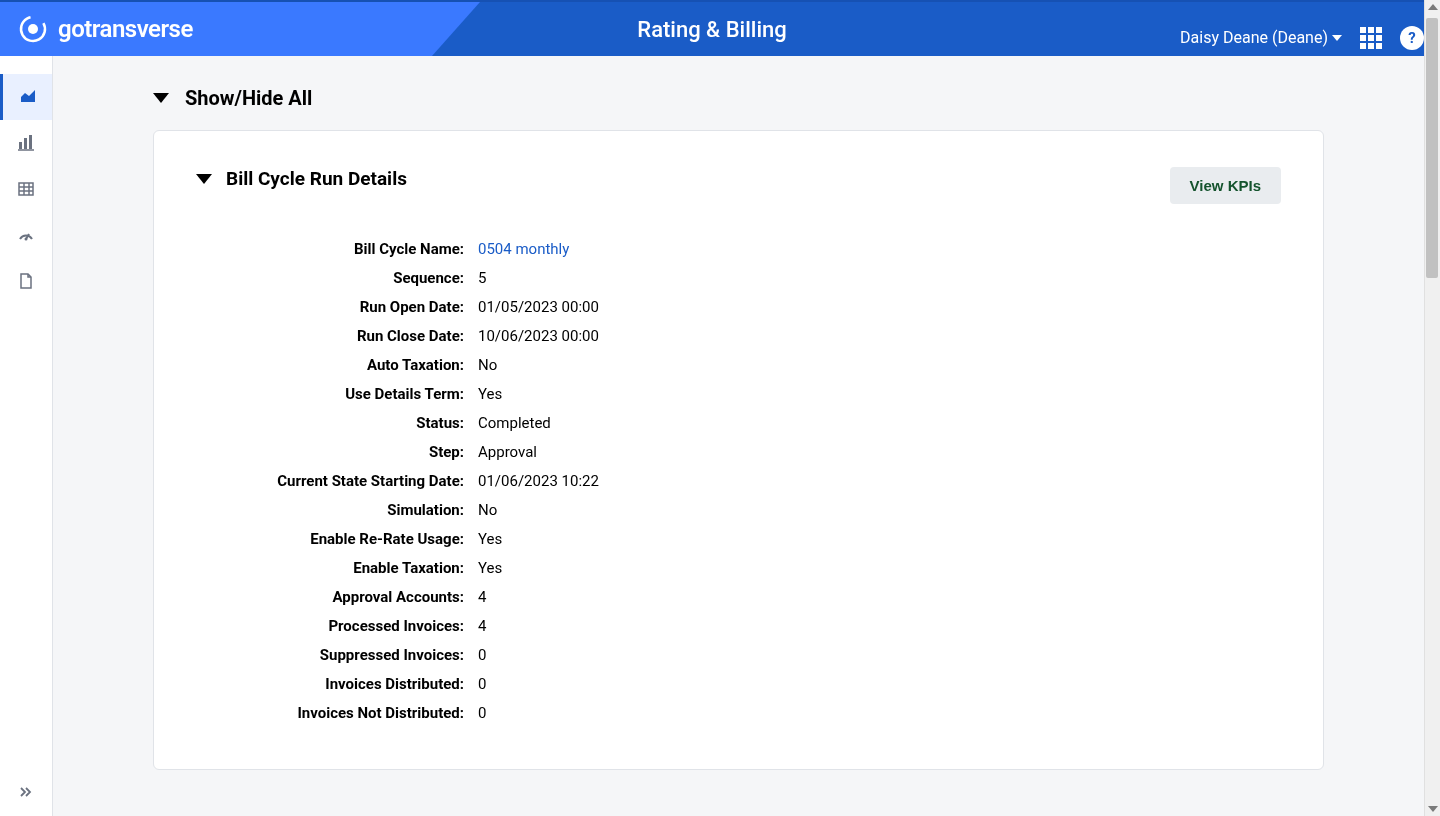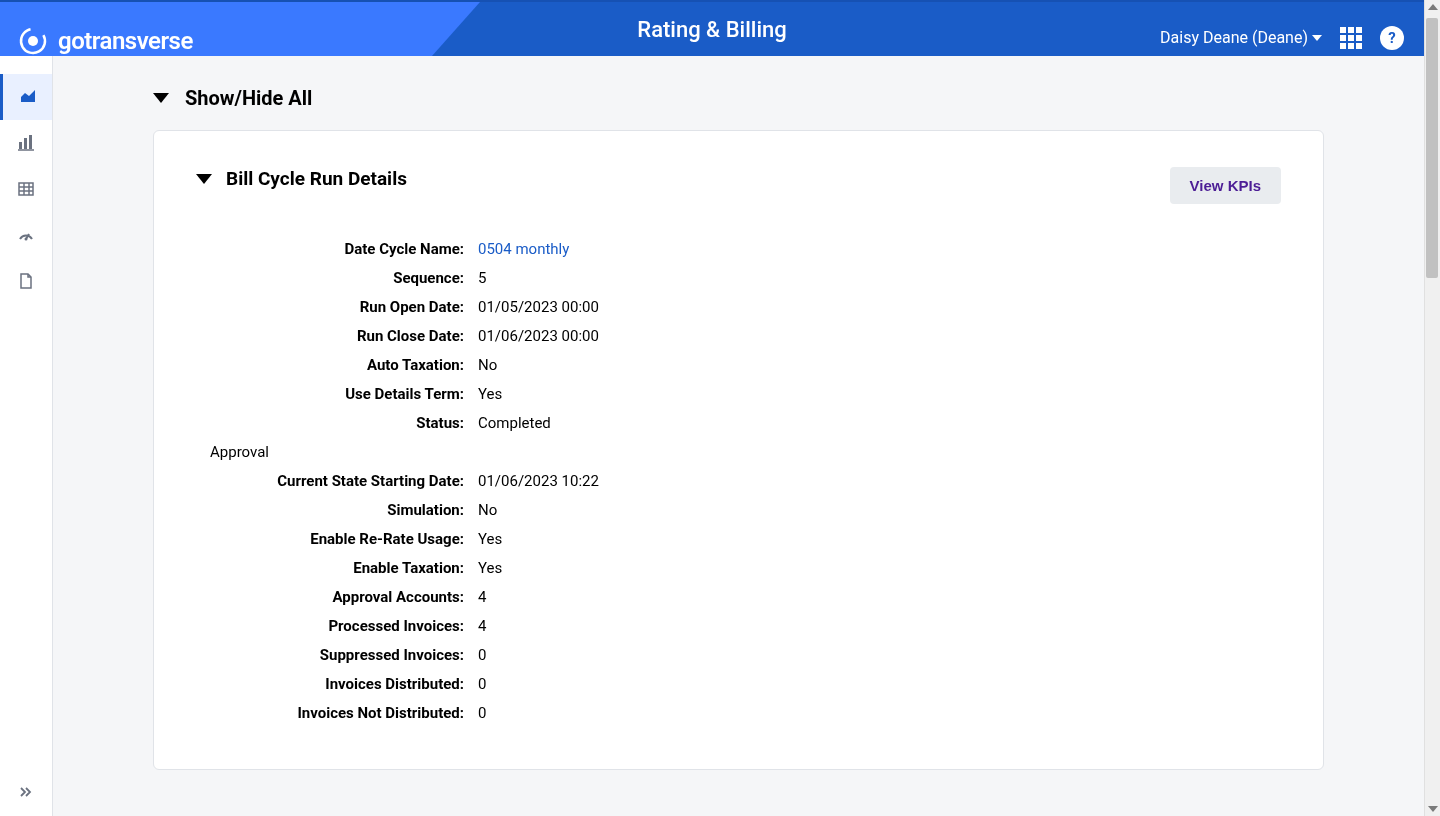--- a/index.html
+++ b/index.html
@@ -21,21 +21,21 @@
       height: 56px;
       background: #1a5cc7;
       display: flex;
       align-items: center;
       position: relative;
       color: #fff;
       border-top: 2px solid #1651b3;
     }
     .header-left {
       display: flex;
-      align-items: flex-end;
+      align-items: center;
       padding-left: 18px;
       height: 100%;
       position: relative;
       z-index: 2;
     }
     .header-slash {
       position: absolute;
       left: 0;
       top: 0;
       width: 480px;
@@ -67,21 +67,20 @@
       transform: translateX(-50%);
       font-size: 22px;
       font-weight: 500;
       color: #fff;
     }
     .header-right {
       margin-left: auto;
       display: flex;
       align-items: center;
       gap: 18px;
-      padding-right: 20px;
       z-index: 2;
       margin-top: 17px;
     }
     .user-menu {
       font-size: 16px;
       display: flex;
       align-items: center;
       gap: 4px;
       cursor: pointer;
     }
@@ -191,21 +190,21 @@
       font-weight: 700;
       color: #000;
     }
     .kpi-button {
       background: #e9ecef;
       border: none;
       border-radius: 4px;
       padding: 10px 20px;
       font-size: 15px;
       font-weight: 600;
-      color: #4c1d95;
+      color: #14532d;
       cursor: pointer;
     }
     .details-grid {
       display: flex;
       flex-direction: column;
       gap: 11px;
     }
     .detail-row {
       display: flex;
       align-items: baseline;
@@ -344,48 +343,49 @@
         <div class="card-header">
           <div class="card-title-wrap">
             <span class="triangle-down"></span>
             <span class="card-title">Bill Cycle Run Details</span>
           </div>
           <button class="kpi-button">View KPIs</button>
         </div>
 
         <div class="details-grid">
           <div class="detail-row">
-            <span class="detail-label">Date Cycle Name:</span>
+            <span class="detail-label">Bill Cycle Name:</span>
             <span class="detail-value link-value">0504 monthly</span>
           </div>
           <div class="detail-row">
             <span class="detail-label">Sequence:</span>
             <span class="detail-value">5</span>
           </div>
           <div class="detail-row">
             <span class="detail-label">Run Open Date:</span>
             <span class="detail-value">01/05/2023 00:00</span>
           </div>
           <div class="detail-row">
             <span class="detail-label">Run Close Date:</span>
-            <span class="detail-value">01/06/2023 00:00</span>
+            <span class="detail-value">10/06/2023 00:00</span>
           </div>
           <div class="detail-row">
             <span class="detail-label">Auto Taxation:</span>
             <span class="detail-value">No</span>
           </div>
           <div class="detail-row">
             <span class="detail-label">Use Details Term:</span>
             <span class="detail-value">Yes</span>
           </div>
           <div class="detail-row">
             <span class="detail-label">Status:</span>
             <span class="detail-value">Completed</span>
           </div>
           <div class="detail-row">
+            <span class="detail-label">Step:</span>
             <span class="detail-value">Approval</span>
           </div>
           <div class="detail-row">
             <span class="detail-label">Current State Starting Date:</span>
             <span class="detail-value">01/06/2023 10:22</span>
           </div>
           <div class="detail-row">
             <span class="detail-label">Simulation:</span>
             <span class="detail-value">No</span>
           </div>

